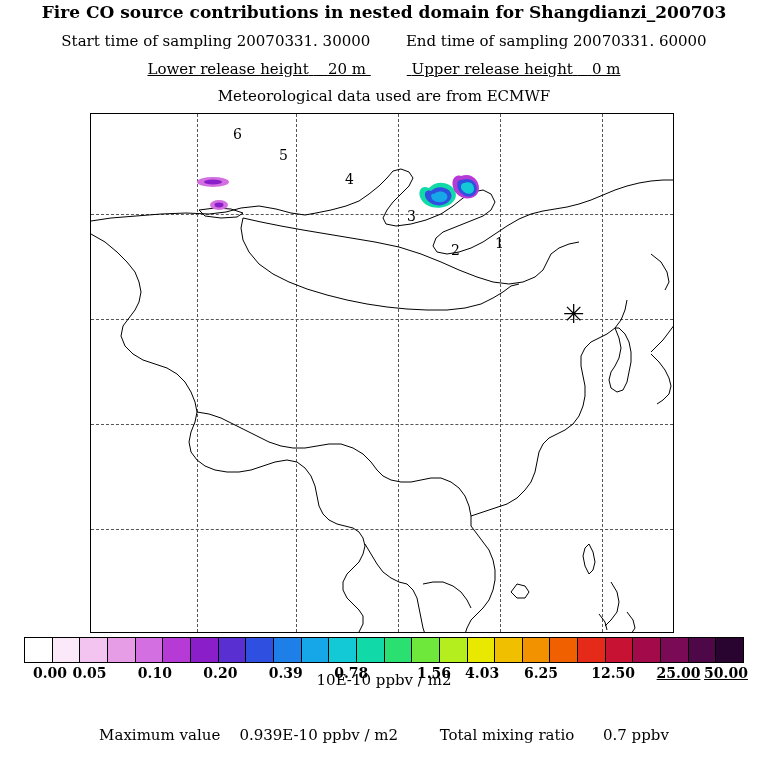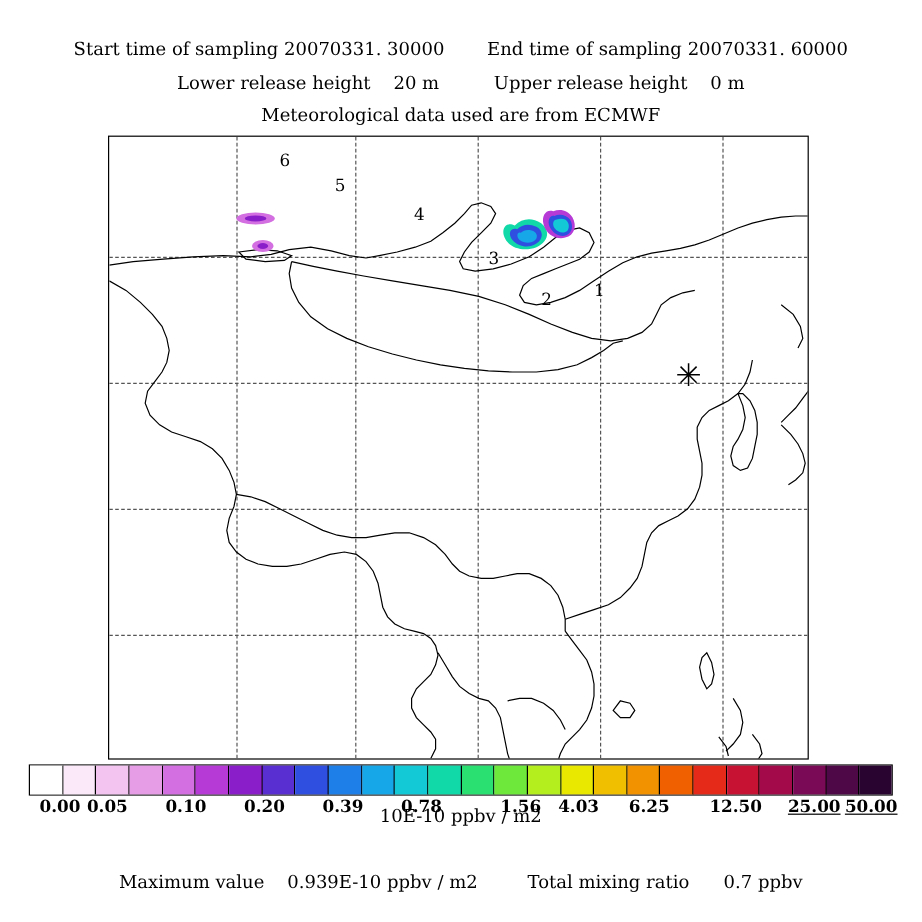--- a/index.html
+++ b/index.html
@@ -20,21 +20,21 @@
     font-family:"DejaVu Serif", serif;
     white-space:nowrap;
   }
   .subline{
     position:absolute;left:0;width:768px;text-align:center;
     font-size:15px;
     font-family:"DejaVu Serif", serif;
     white-space:nowrap;
   }
   .sub1{top:32px;}
-  .sub2{top:60px;}
+  .sub2{top:60px;text-decoration:underline;}
   .sub3{top:87px;}
   .sub1 .gap{display:inline-block;width:26px;}
   .sub2 .gap{display:inline-block;width:36px;}
 
   .map-frame{
     position:absolute;
     left:90px;top:113px;
     width:584px;height:520px;
     border:1px solid #000;
     box-sizing:border-box;
@@ -83,20 +83,21 @@
     position:absolute;top:726px;left:0;width:768px;text-align:center;
     font-size:15px;font-family:"DejaVu Serif", serif;white-space:nowrap;
   }
   .footer .gap{display:inline-block;width:32px;}
 </style>
 </head>
 <body>
 
 <div id="root">
 
+  <div class="title">Fire CO source contributions in nested domain for Shangdianzi_200703</div>
 
   <div class="subline sub1">
     <span>Start time of sampling</span>
     <span> </span>
     <span>20070331. 30000</span>
     <span class="gap"></span>
     <span>End time of sampling</span>
     <span> </span>
     <span>20070331. 60000</span>
   </div>

